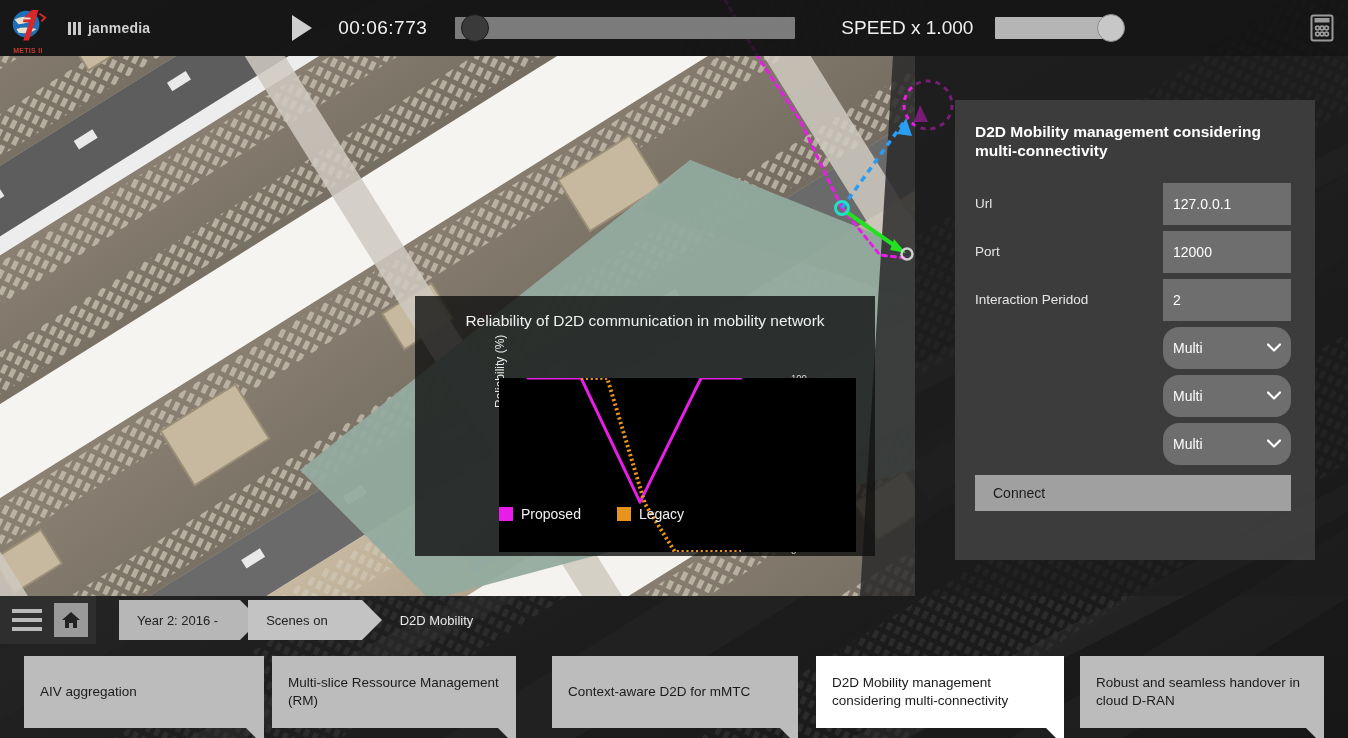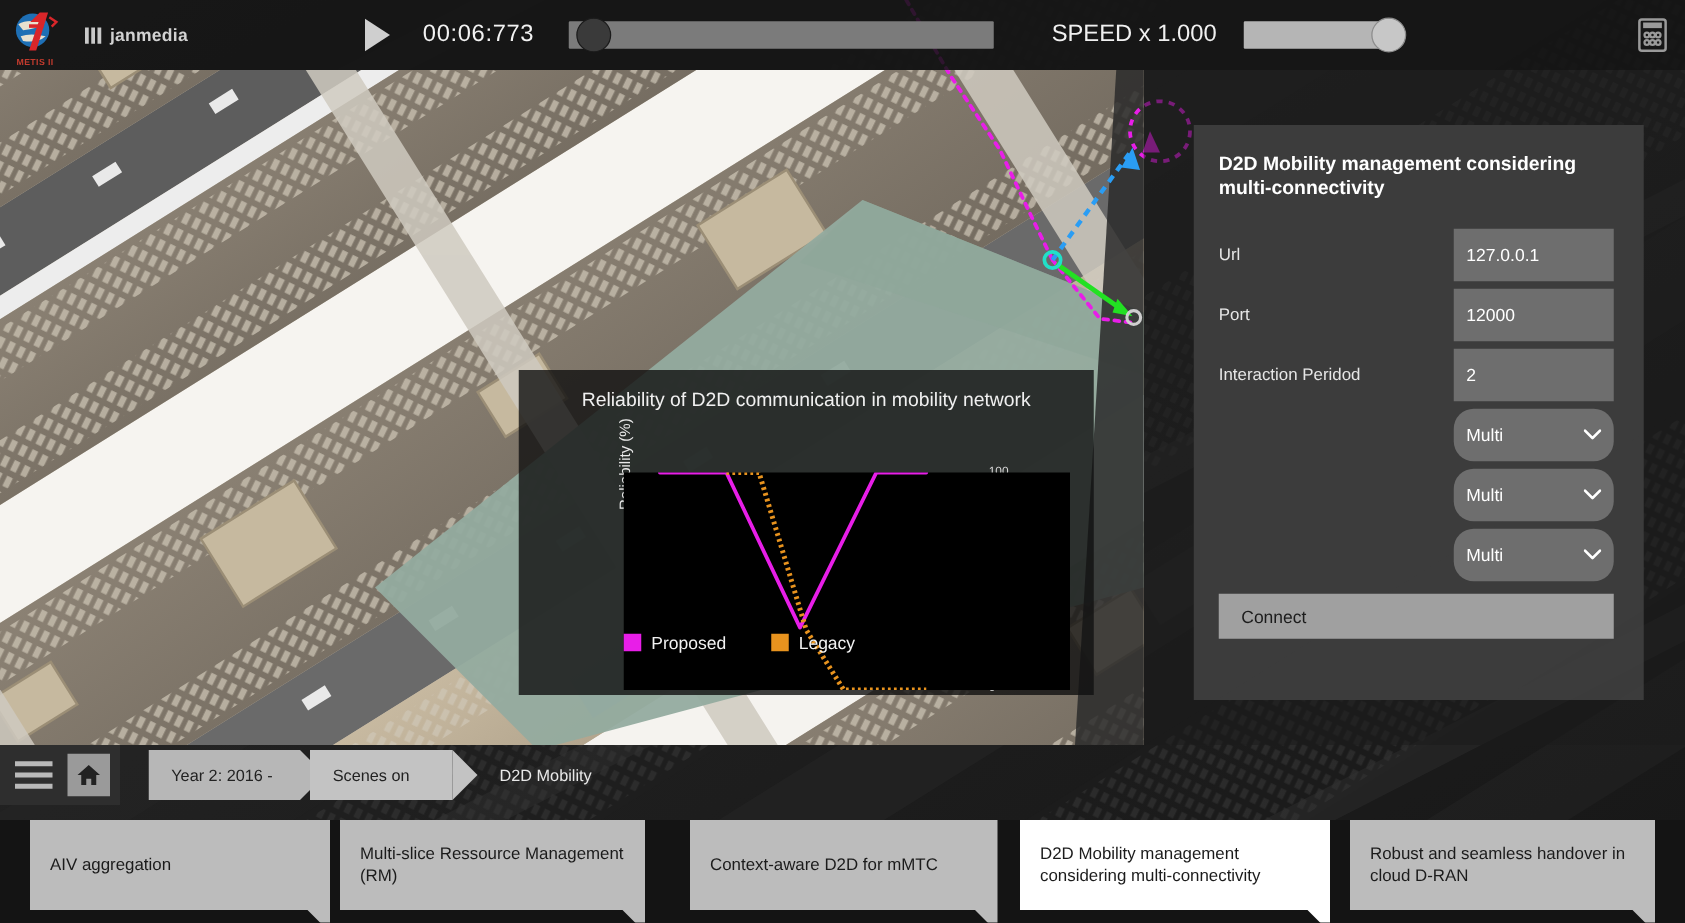--- a/index.html
+++ b/index.html
@@ -1,19 +1,19 @@
 <!DOCTYPE html>
 <html><head>
 <meta charset="utf-8">
 <title>METIS II Visualizer</title>
 <style>
   * { box-sizing: border-box; margin:0; padding:0; }
   html,body { width:1348px; height:738px; overflow:hidden; background:#141414;
     font-family:"Liberation Sans", sans-serif; }
-  #app { position:relative; width:1348px; height:656px; background:#141414; }
+  #app { position:relative; width:1348px; height:738px; background:#141414; }
 
   
   .city-bg { position:absolute; inset:0; overflow:hidden; }
   .city-bg svg { position:absolute; inset:0; width:1348px; height:738px; display:block; }
 
   
   .topbar { position:absolute; left:0; top:0; width:1348px; height:56px;
     background:rgba(20,20,20,0.88); display:flex; align-items:center; z-index:40; }
   .logo-wrap { width:56px; height:56px; position:relative; flex:0 0 auto;
     display:flex; align-items:center; justify-content:center; }

